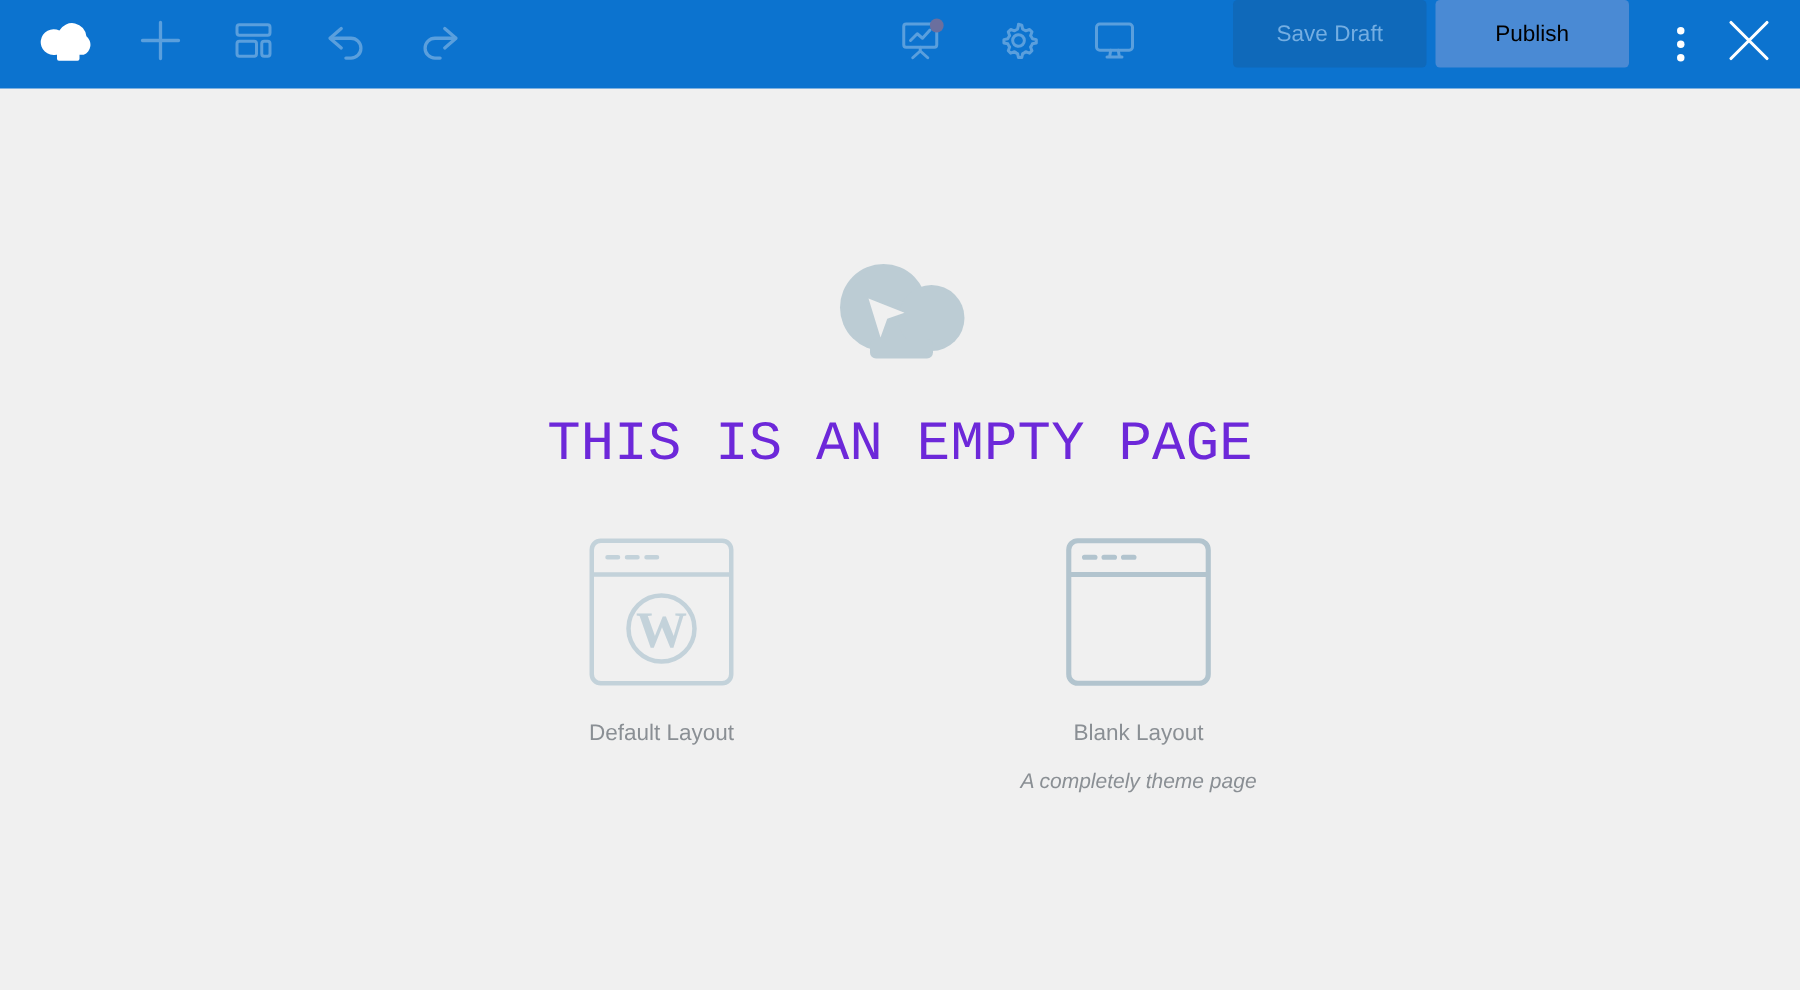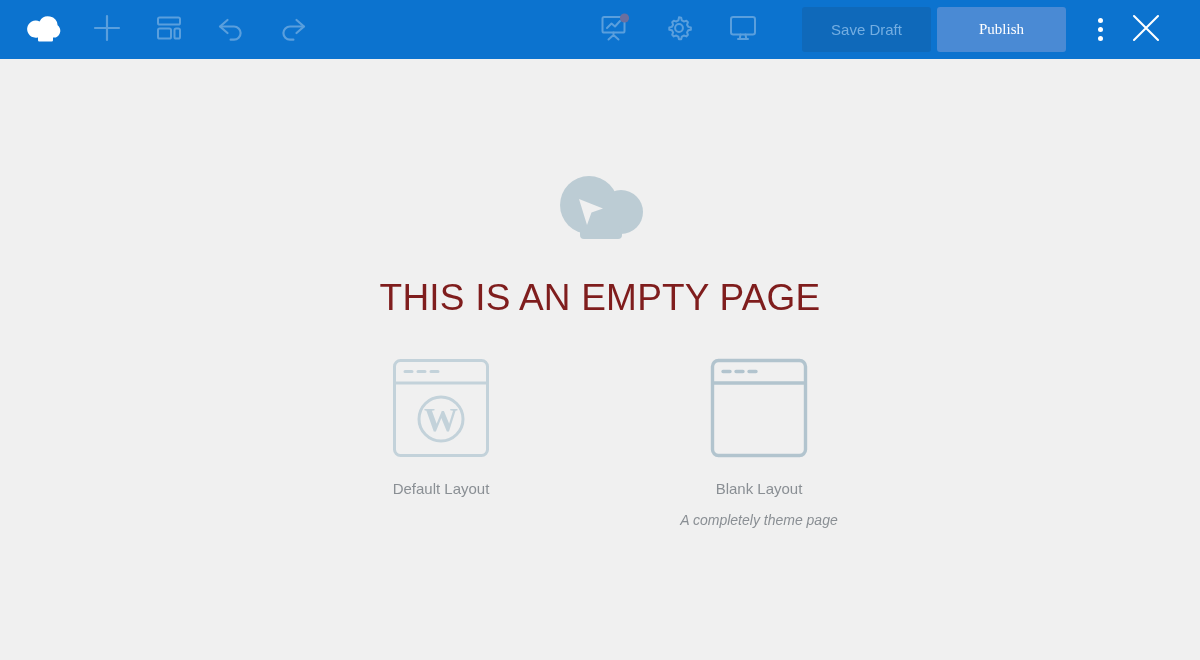--- a/index.html
+++ b/index.html
@@ -51,22 +51,22 @@
   }
 
   .tb-center .tb-btn { width: 64px; }
 
   .tb-right {
     position: absolute;
     right: 0;
     top: 0;
     height: 59px;
     display: flex;
-    align-items: center;
-    padding-right: 28px;
+    align-items: flex-start;
+    padding-right: 8px;
     gap: 0px;
   }
 
   .btn-save {
     width: 129px;
     height: 45px;
     border: none;
     border-radius: 3px;
     background: #0f69ba;
     color: #74aee2;
@@ -75,23 +75,23 @@
     cursor: pointer;
     margin-right: 6px;
   }
 
   .btn-publish {
     width: 129px;
     height: 45px;
     border: none;
     border-radius: 3px;
     background: #4a8ad4;
-    color: #ffffff;
+    color: #000000;
     font-size: 15px;
-    font-family: Liberation Serif, serif;
+    font-family: Liberation Sans, sans-serif;
     cursor: pointer;
     margin-right: 14px;
   }
 
   .kebab {
     width: 40px;
     height: 59px;
     display: flex;
     flex-direction: column;
     align-items: center;
@@ -127,26 +127,26 @@
 
   .cloud-mark {
     margin-top: 110px;
     width: 96px;
     height: 76px;
   }
 
   .headline {
     margin-top: 32px;
     text-align: right;
-    color: #7f1d1d;
+    color: #6d28d9;
     font-size: 37px;
     font-weight: 400;
     line-height: 41px;
     letter-spacing: 0.2px;
-    font-family: Liberation Sans, sans-serif;
+    font-family: Liberation Mono, monospace;
   }
 
   .choices {
     margin-top: 42px;
     display: flex;
     gap: 0px;
   }
 
   .choice {
     width: 318px;

